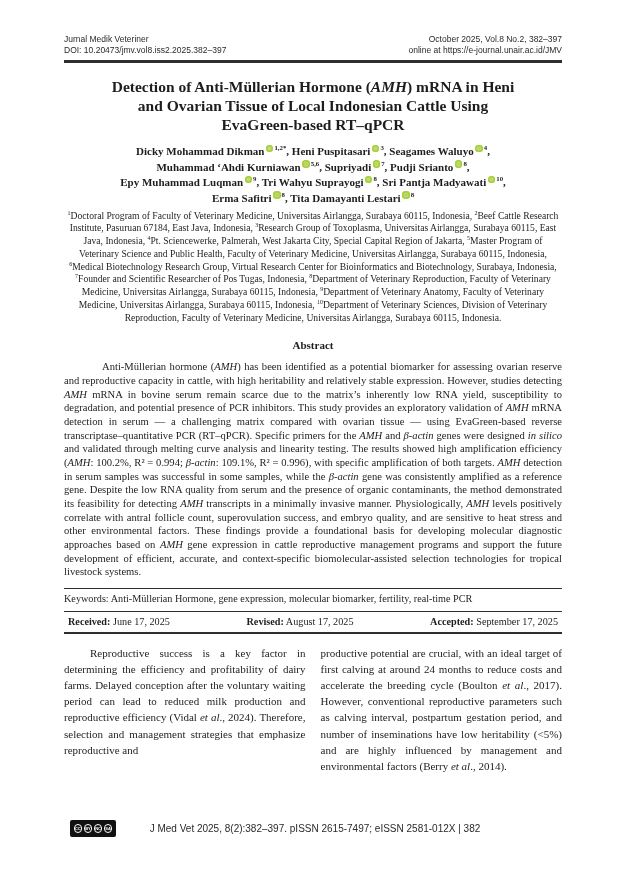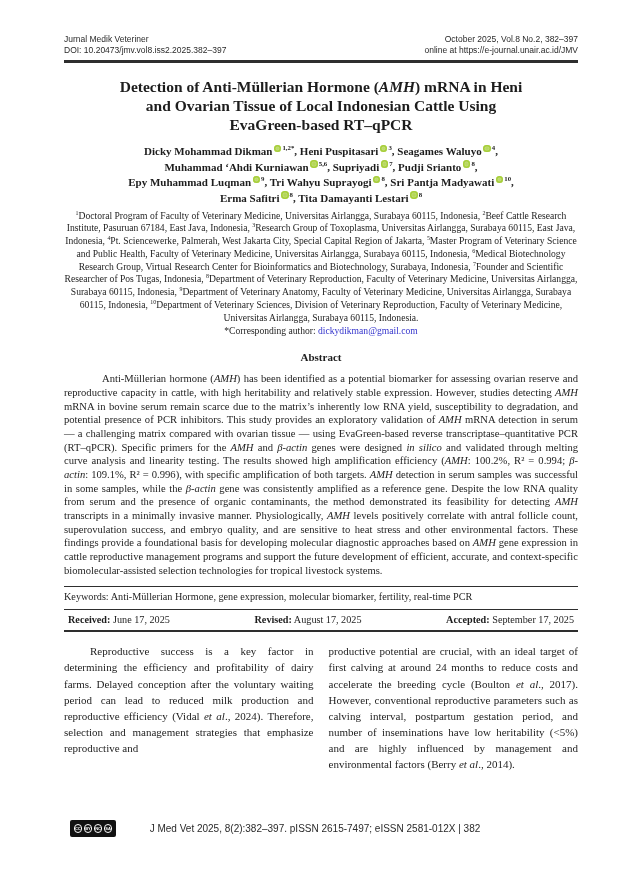--- a/index.html
+++ b/index.html
@@ -3,21 +3,21 @@
 <meta charset="utf-8">
 <style>
   :root{
     --ink:#1d1d1d;
     --orcid:#A6CE39;
     --link:#3333cc;
   }
   *{box-sizing:border-box;margin:0;padding:0}
   html,body{background:#ffffff}
   body{width:630px;height:888px;overflow:hidden;color:var(--ink);}
-  .page{position:relative;width:630px;height:888px;padding:34px 52px 0 64px;
+  .page{position:relative;width:630px;height:888px;padding:34px 68px 0 64px;
         font-family:"Liberation Serif", serif;}
   
   .pg-header{display:flex;justify-content:space-between;
              font-family:"Liberation Sans", sans-serif;font-size:8.5px;line-height:1.32;color:#2a2a2a;}
   .h-right{text-align:right}
   .header-rule{margin-top:4px;height:3px;background:#2e2e2e;}
   
   .title{margin-top:15px;text-align:center;font-size:15.5px;font-weight:bold;line-height:1.22;}
   
   .authors{margin-top:9px;text-align:center;font-size:11px;font-weight:bold;line-height:1.42;}
@@ -76,21 +76,20 @@
   </h1>
 
   <div class="authors">
     <div><span>Dicky Mohammad Dikman</span><span class="icon orcid"></span><sup>1,2*</sup><span>, Heni Puspitasari</span><span class="icon orcid"></span><sup>3</sup><span>, Seagames Waluyo</span><span class="icon orcid"></span><sup>4</sup><span>,</span></div>
     <div><span>Muhammad ‘Ahdi Kurniawan</span><span class="icon orcid"></span><sup>5,6</sup><span>, Supriyadi</span><span class="icon orcid"></span><sup>7</sup><span>, Pudji Srianto</span><span class="icon orcid"></span><sup>8</sup><span>,</span></div>
     <div><span>Epy Muhammad Luqman</span><span class="icon orcid"></span><sup>9</sup><span>, Tri Wahyu Suprayogi</span><span class="icon orcid"></span><sup>8</sup><span>, Sri Pantja Madyawati</span><span class="icon orcid"></span><sup>10</sup><span>,</span></div>
     <div><span>Erma Safitri</span><span class="icon orcid"></span><sup>8</sup><span>, Tita Damayanti Lestari</span><span class="icon orcid"></span><sup>8</sup></div>
   </div>
 
   <div class="affil"><sup>1</sup><span>Doctoral Program of Faculty of Veterinary Medicine, Universitas Airlangga, Surabaya 60115, Indonesia, </span><sup>2</sup><span>Beef Cattle Research Institute, Pasuruan 67184, East Java, Indonesia, </span><sup>3</sup><span>Research Group of Toxoplasma, Universitas Airlangga, Surabaya 60115, East Java, Indonesia, </span><sup>4</sup><span>Pt. Sciencewerke, Palmerah, West Jakarta City, Special Capital Region of Jakarta, </span><sup>5</sup><span>Master Program of Veterinary Science and Public Health, Faculty of Veterinary Medicine, Universitas Airlangga, Surabaya 60115, Indonesia, </span><sup>6</sup><span>Medical Biotechnology Research Group, Virtual Research Center for Bioinformatics and Biotechnology, Surabaya, Indonesia, </span><sup>7</sup><span>Founder and Scientific Researcher of Pos Tugas, Indonesia, </span><sup>8</sup><span>Department of Veterinary Reproduction, Faculty of Veterinary Medicine, Universitas Airlangga, Surabaya 60115, Indonesia, </span><sup>9</sup><span>Department of Veterinary Anatomy, Faculty of Veterinary Medicine, Universitas Airlangga, Surabaya 60115, Indonesia, </span><sup>10</sup><span>Department of Veterinary Sciences, Division of Veterinary Reproduction, Faculty of Veterinary Medicine, Universitas Airlangga, Surabaya 60115, Indonesia.</span></div>
-  <div class="corresp"><span>*Corresponding author: </span><span class="link">dickydikman@gmail.com</span></div>
 
   <div class="abs-head">Abstract</div>
   <p class="abs"><span>Anti-Müllerian hormone (</span><span style="font-style: italic;">AMH</span><span>) has been identified as a potential biomarker for assessing ovarian reserve and reproductive capacity in cattle, with high heritability and relatively stable expression. However, studies detecting </span><span style="font-style: italic;">AMH</span><span> mRNA in bovine serum remain scarce due to the matrix’s inherently low RNA yield, susceptibility to degradation, and potential presence of PCR inhibitors. This study provides an exploratory validation of </span><span style="font-style: italic;">AMH</span><span> mRNA detection in serum — a challenging matrix compared with ovarian tissue — using EvaGreen-based reverse transcriptase–quantitative PCR (RT–qPCR). Specific primers for the </span><span style="font-style: italic;">AMH</span><span> and </span><span style="font-style: italic;">β-actin</span><span> genes were designed </span><span style="font-style: italic;">in silico</span><span> and validated through melting curve analysis and linearity testing. The results showed high amplification efficiency (</span><span style="font-style: italic;">AMH</span><span>: 100.2%, R² = 0.994; </span><span style="font-style: italic;">β-actin</span><span>: 109.1%, R² = 0.996), with specific amplification of both targets. </span><span style="font-style: italic;">AMH</span><span> detection in serum samples was successful in some samples, while the </span><span style="font-style: italic;">β-actin</span><span> gene was consistently amplified as a reference gene. Despite the low RNA quality from serum and the presence of organic contaminants, the method demonstrated its feasibility for detecting </span><span style="font-style: italic;">AMH</span><span> transcripts in a minimally invasive manner. Physiologically, </span><span style="font-style: italic;">AMH</span><span> levels positively correlate with antral follicle count, superovulation success, and embryo quality, and are sensitive to heat stress and other environmental factors. These findings provide a foundational basis for developing molecular diagnostic approaches based on </span><span style="font-style: italic;">AMH</span><span> gene expression in cattle reproductive management programs and support the future development of efficient, accurate, and context-specific biomolecular-assisted selection technologies for tropical livestock systems.</span></p>
 
   <div class="kw">Keywords: Anti-Müllerian Hormone, gene expression, molecular biomarker, fertility, real-time PCR</div>
 
   <div class="dates">
     <div><span style="font-weight: bold;">Received:</span><span> June 17, 2025</span></div>
     <div><span style="font-weight: bold; margin-top: 40px;">Revised:</span><span> August 17, 2025</span></div>
     <div><span style="font-weight: bold;">Accepted:</span><span> September 17, 2025</span></div>

